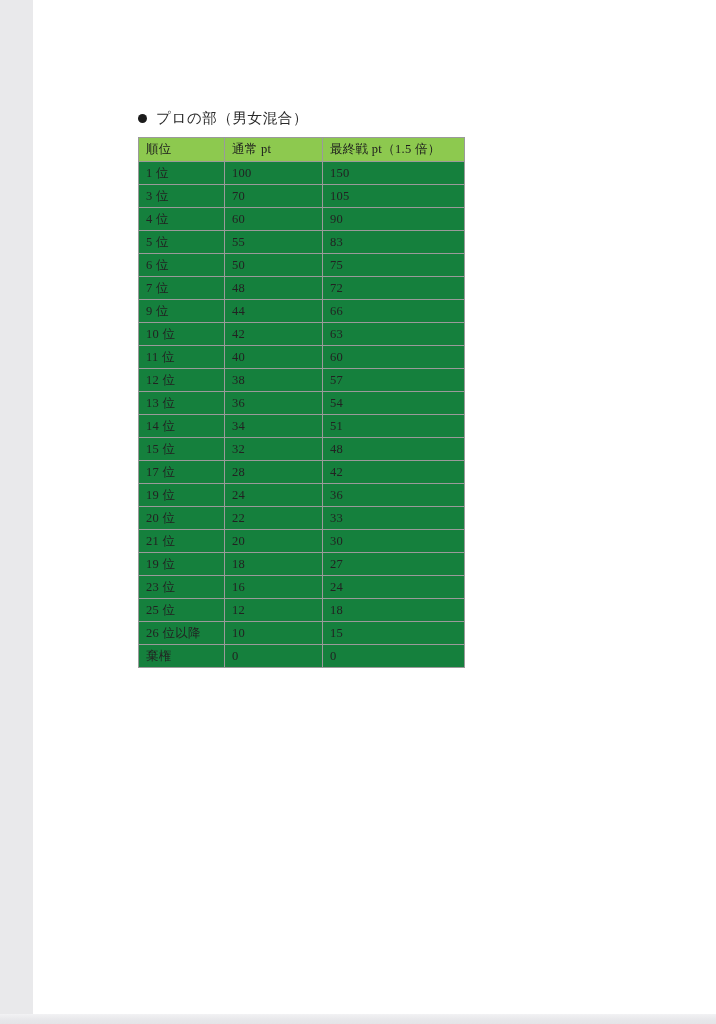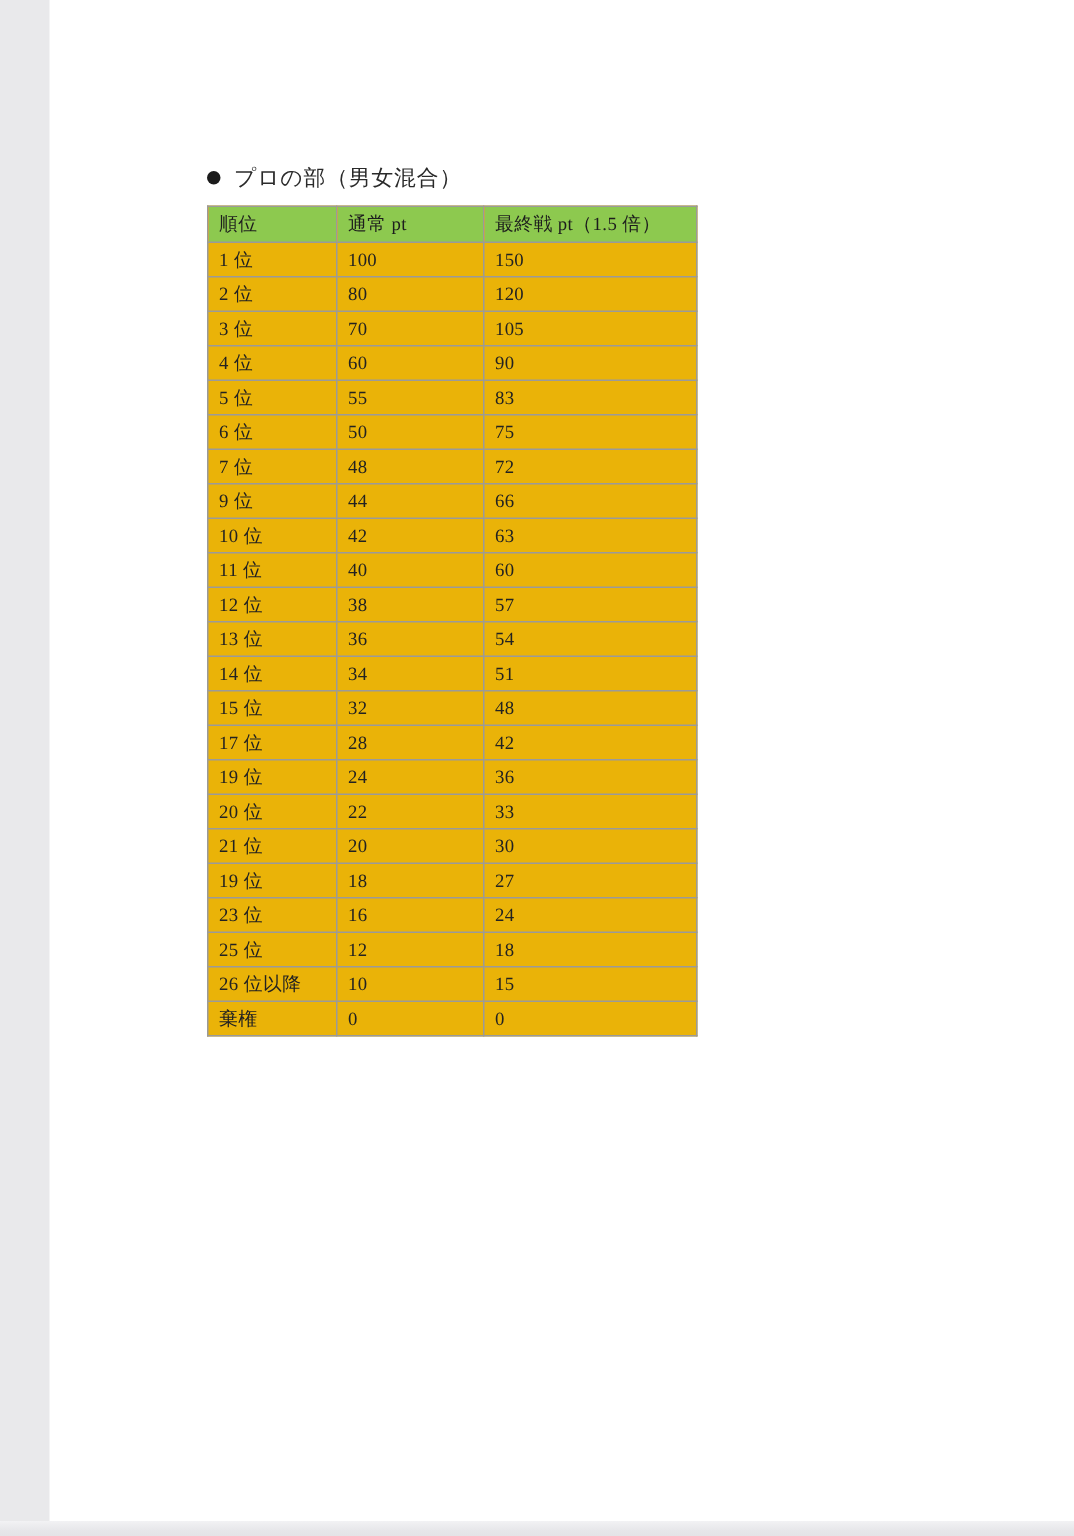--- a/index.html
+++ b/index.html
@@ -64,21 +64,21 @@
   }
   .section-heading-text {
     display: inline-block;
   }
 
   
   table.points-table {
     border-collapse: collapse;
     width: 326px;
     table-layout: fixed;
-    background: #eab308;
+    background: #15803d;
   }
   table.points-table col.c-rank  { width: 86px; }
   table.points-table col.c-pt    { width: 98px; }
   table.points-table col.c-final { width: 142px; }
 
   table.points-table th,
   table.points-table td {
     border: 1px solid #9a9a9a;
     height: 22px;
     padding: 0 0 0 7px;
@@ -132,25 +132,20 @@
           <th>最終戦 pt（1.5 倍）</th>
         </tr>
       </thead>
       <tbody id="table-body">
           <tr>
             <td class="rank-cell">1 位</td>
             <td class="num-cell">100</td>
             <td class="num-cell">150</td>
           </tr>
           <tr>
-            <td class="rank-cell">2 位</td>
-            <td class="num-cell">80</td>
-            <td class="num-cell">120</td>
-          </tr>
-          <tr>
             <td class="rank-cell">3 位</td>
             <td class="num-cell">70</td>
             <td class="num-cell">105</td>
           </tr>
           <tr>
             <td class="rank-cell">4 位</td>
             <td class="num-cell">60</td>
             <td class="num-cell">90</td>
           </tr>
           <tr>

